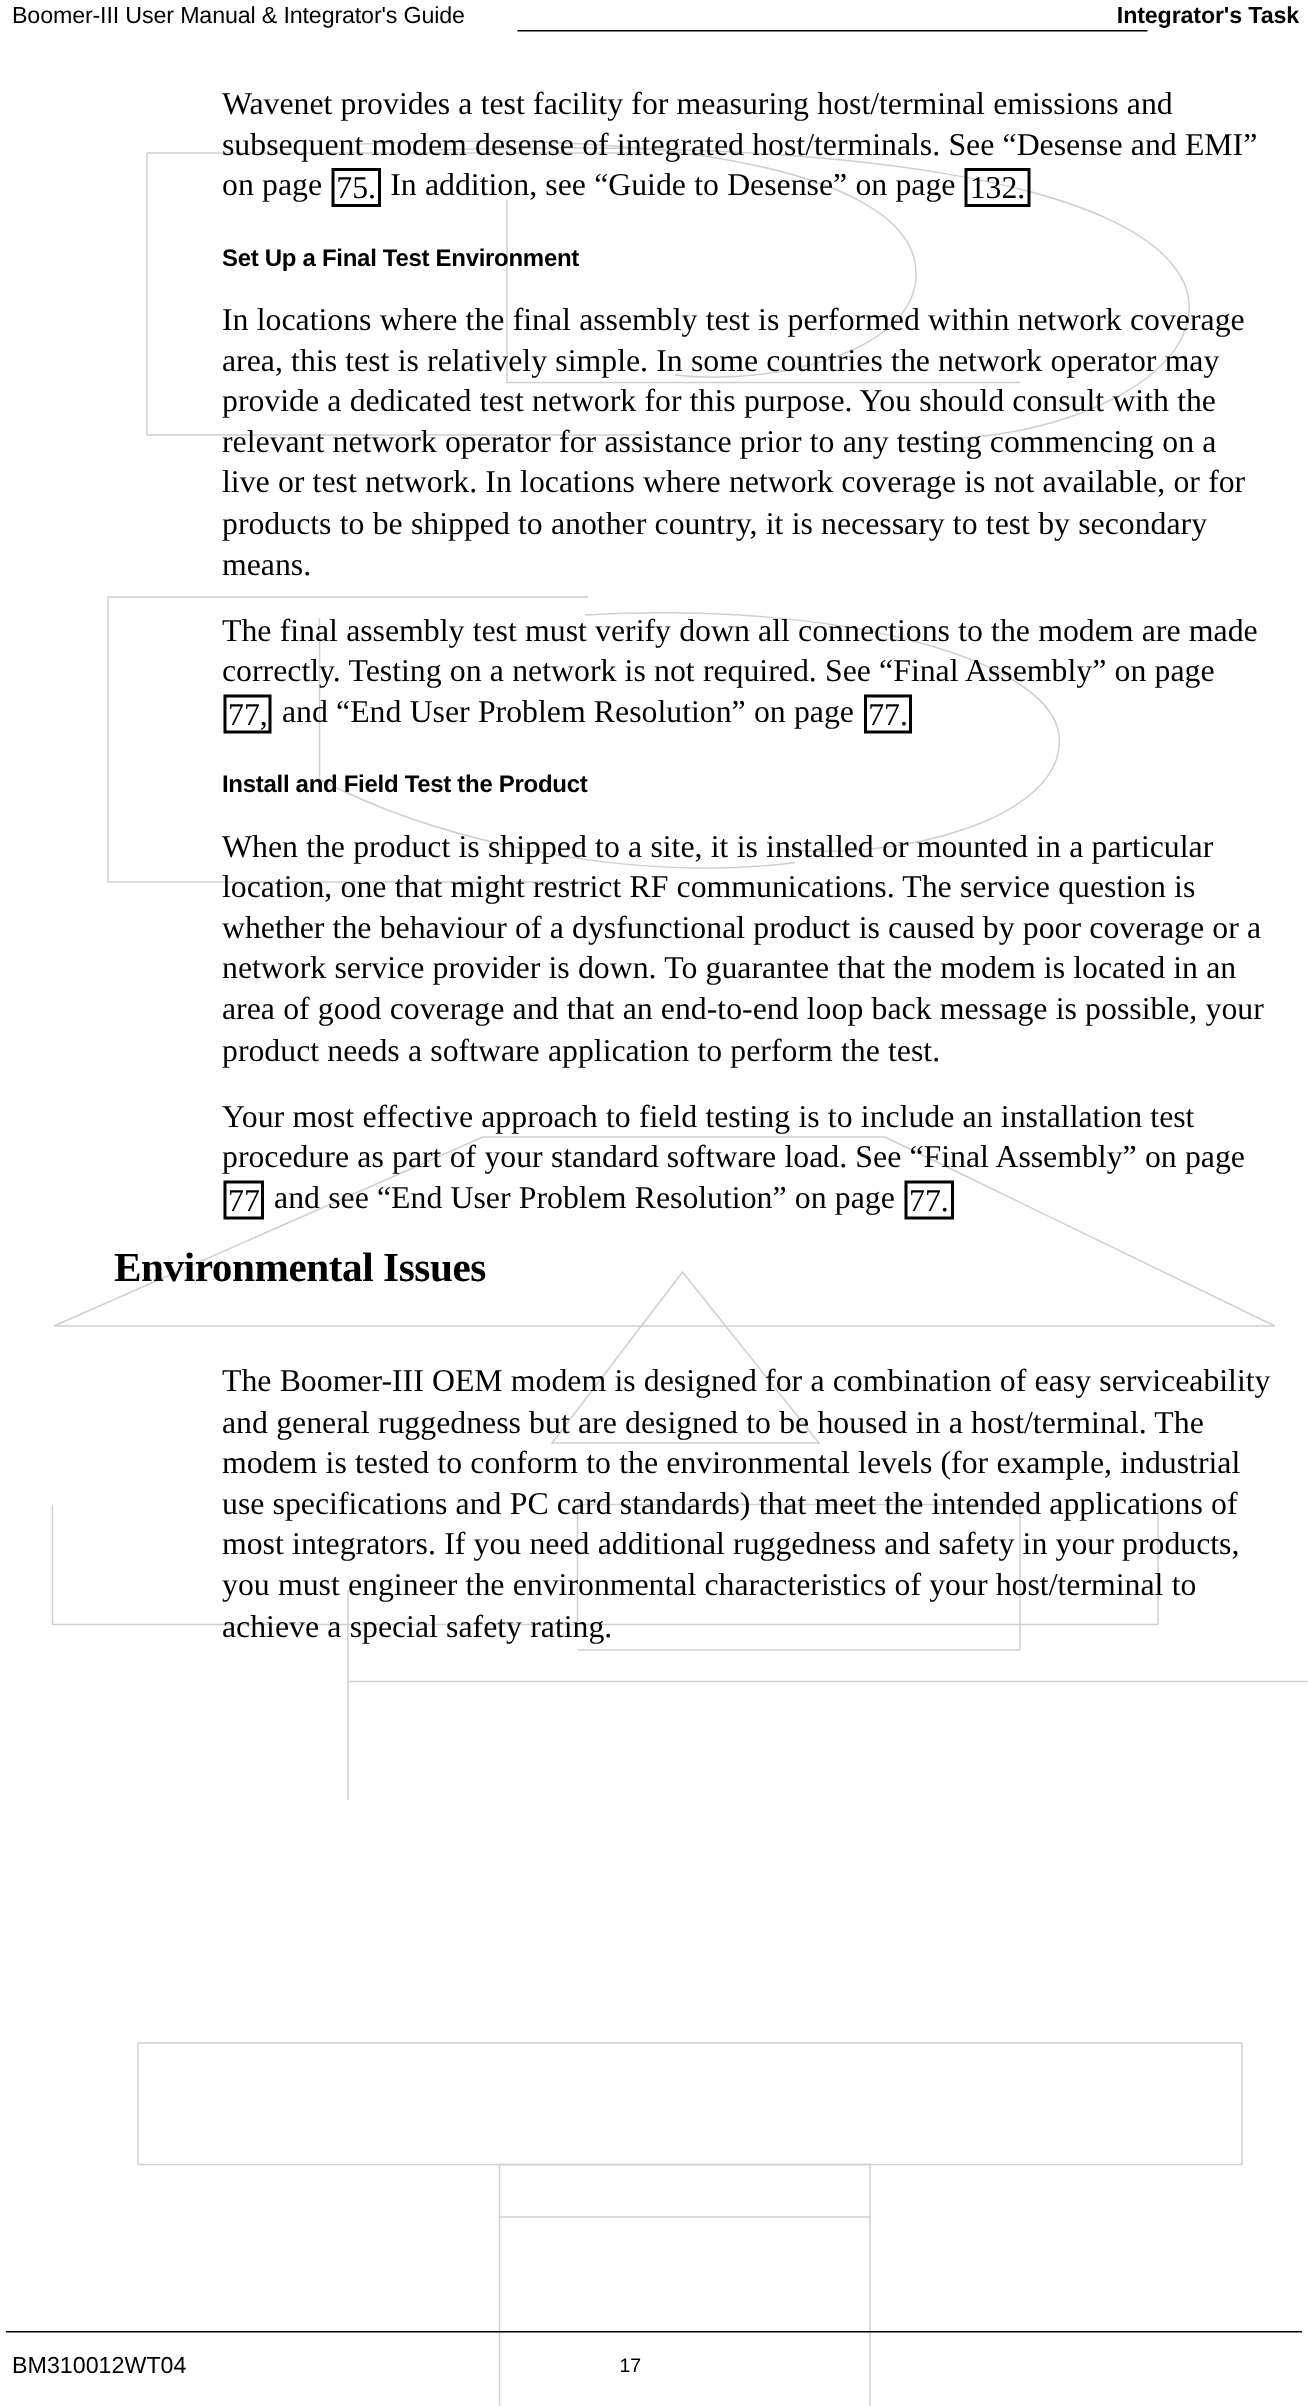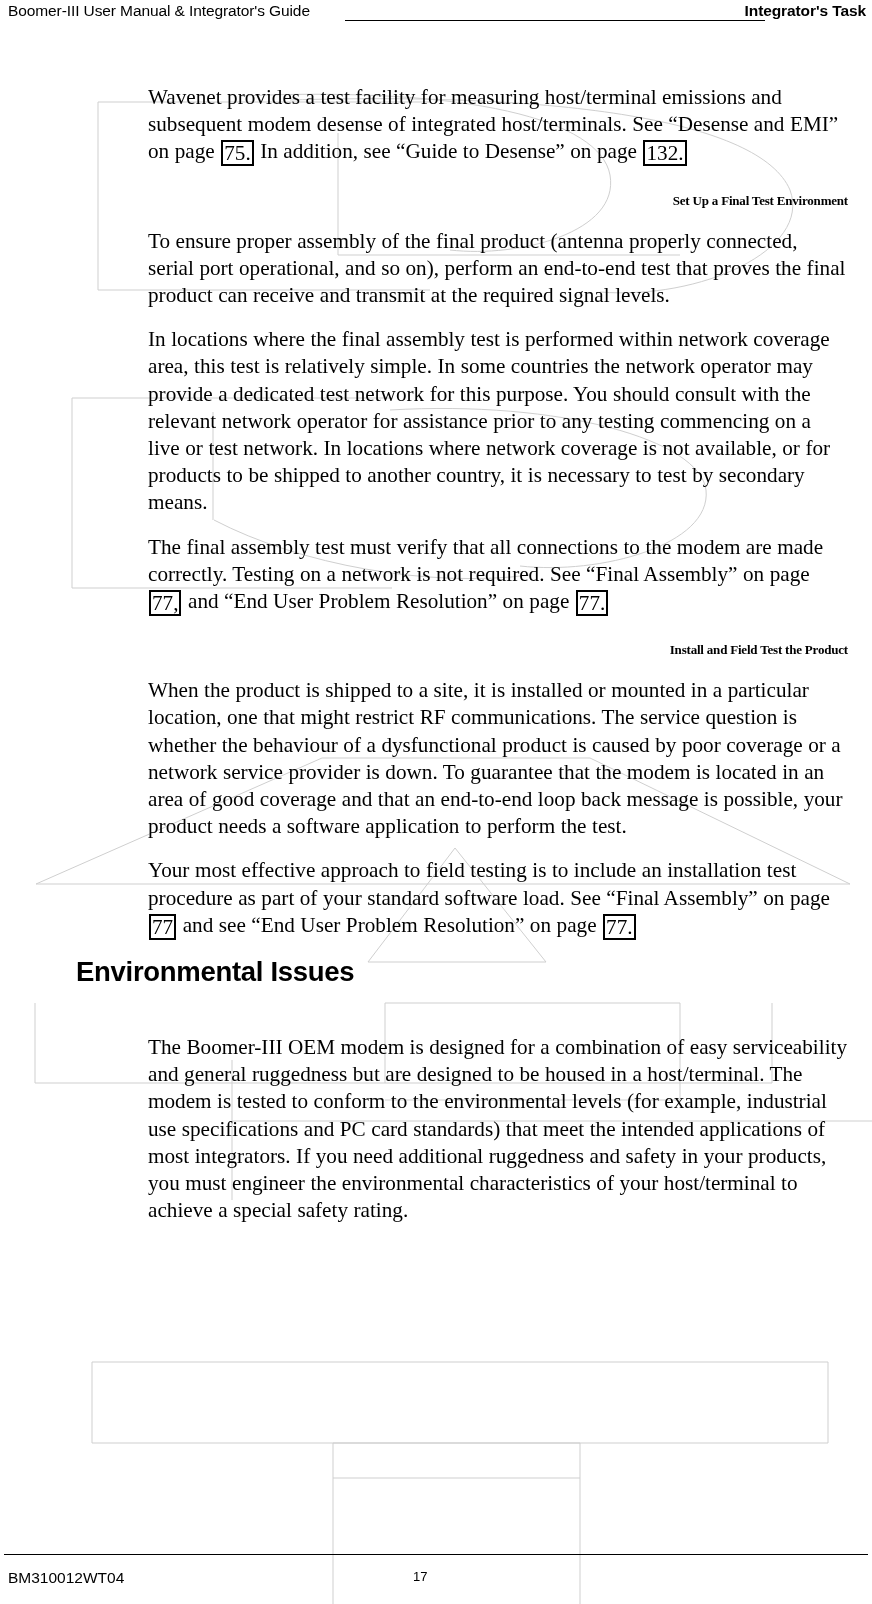--- a/index.html
+++ b/index.html
@@ -65,44 +65,43 @@
     font-size: 15.5px;
     letter-spacing: -0.1px;
     white-space: nowrap;
     font-weight: bold;
   }
 
   
   .content {
     position: absolute;
     left: 148px;
-    top: 84px;
+    top: 56px;
     width: 700px;
     z-index: 2;
   }
   p.body-par {
     margin: 0 0 17px 0;
     font-size: 21.2px;
     line-height: 27.2px;
     text-align: left;
     word-spacing: 0.2px;
   }
   h2.heading2 {
-    font-family: Liberation Serif, serif;
+    font-family: Liberation Sans, sans-serif;
     font-weight: bold;
-    font-size: 13px;
+    font-size: 16px;
     line-height: 26px;
     margin: 22px 0 14px 0;
     letter-spacing: -0.2px;
-    text-align: right;
   }
   h1.heading1 {
     position: absolute;
     left: -72px;
-    font-family: Liberation Sans, sans-serif;
+    font-family: Liberation Serif, serif;
     font-weight: bold;
     font-size: 27.5px;
     line-height: 32px;
     margin: 0;
     letter-spacing: -0.3px;
     white-space: nowrap;
   }
   .h1-spacer { height: 78px; }
 
   
@@ -216,25 +215,24 @@
     <span class="header-rule"></span>
     <span class="header-right">Integrator's Task</span>
   </div>
 
   <div class="content">
 
     <p class="body-par"><span>Wavenet provides a test facility for measuring host/terminal emissions and subsequent modem desense of integrated host/terminals. See “Desense and EMI” on page </span><span class="xref">75.</span><span> In addition, see “Guide to Desense” on page </span><span class="xref">132.</span></p>
 
     <h2 class="heading2">Set Up a Final Test Environment</h2>
 
-    <p class="body-par">To ensure proper assembly of the final product (antenna properly connected, serial port operational, and so on), perform an end-to-end test that proves the final product can receive and transmit at the required signal levels.</p>
 
     <p class="body-par">In locations where the final assembly test is performed within network coverage area, this test is relatively simple. In some countries the network operator may provide a dedicated test network for this purpose. You should consult with the relevant network operator for assistance prior to any testing commencing on a live or test network. In locations where network coverage is not available, or for products to be shipped to another country, it is necessary to test by secondary means.</p>
 
-    <p class="body-par"><span>The final assembly test must verify that all connections to the modem are made correctly. Testing on a network is not required. See “Final Assembly” on page </span><span class="xref">77,</span><span> and “End User Problem Resolution” on page </span><span class="xref">77.</span></p>
+    <p class="body-par"><span>The final assembly test must verify down all connections to the modem are made correctly. Testing on a network is not required. See “Final Assembly” on page </span><span class="xref">77,</span><span> and “End User Problem Resolution” on page </span><span class="xref">77.</span></p>
 
     <h2 class="heading2">Install and Field Test the Product</h2>
 
     <p class="body-par">When the product is shipped to a site, it is installed or mounted in a particular location, one that might restrict RF communications. The service question is whether the behaviour of a dysfunctional product is caused by poor coverage or a network service provider is down. To guarantee that the modem is located in an area of good coverage and that an end-to-end loop back message is possible, your product needs a software application to perform the test.</p>
 
     <p class="body-par"><span>Your most effective approach to field testing is to include an installation test procedure as part of your standard software load. See “Final Assembly” on page </span><span class="xref">77</span><span> and see “End User Problem Resolution” on page </span><span class="xref">77.</span></p>
 
     <div class="h1-spacer">
       <h1 class="heading1">Environmental Issues</h1>
     </div>

